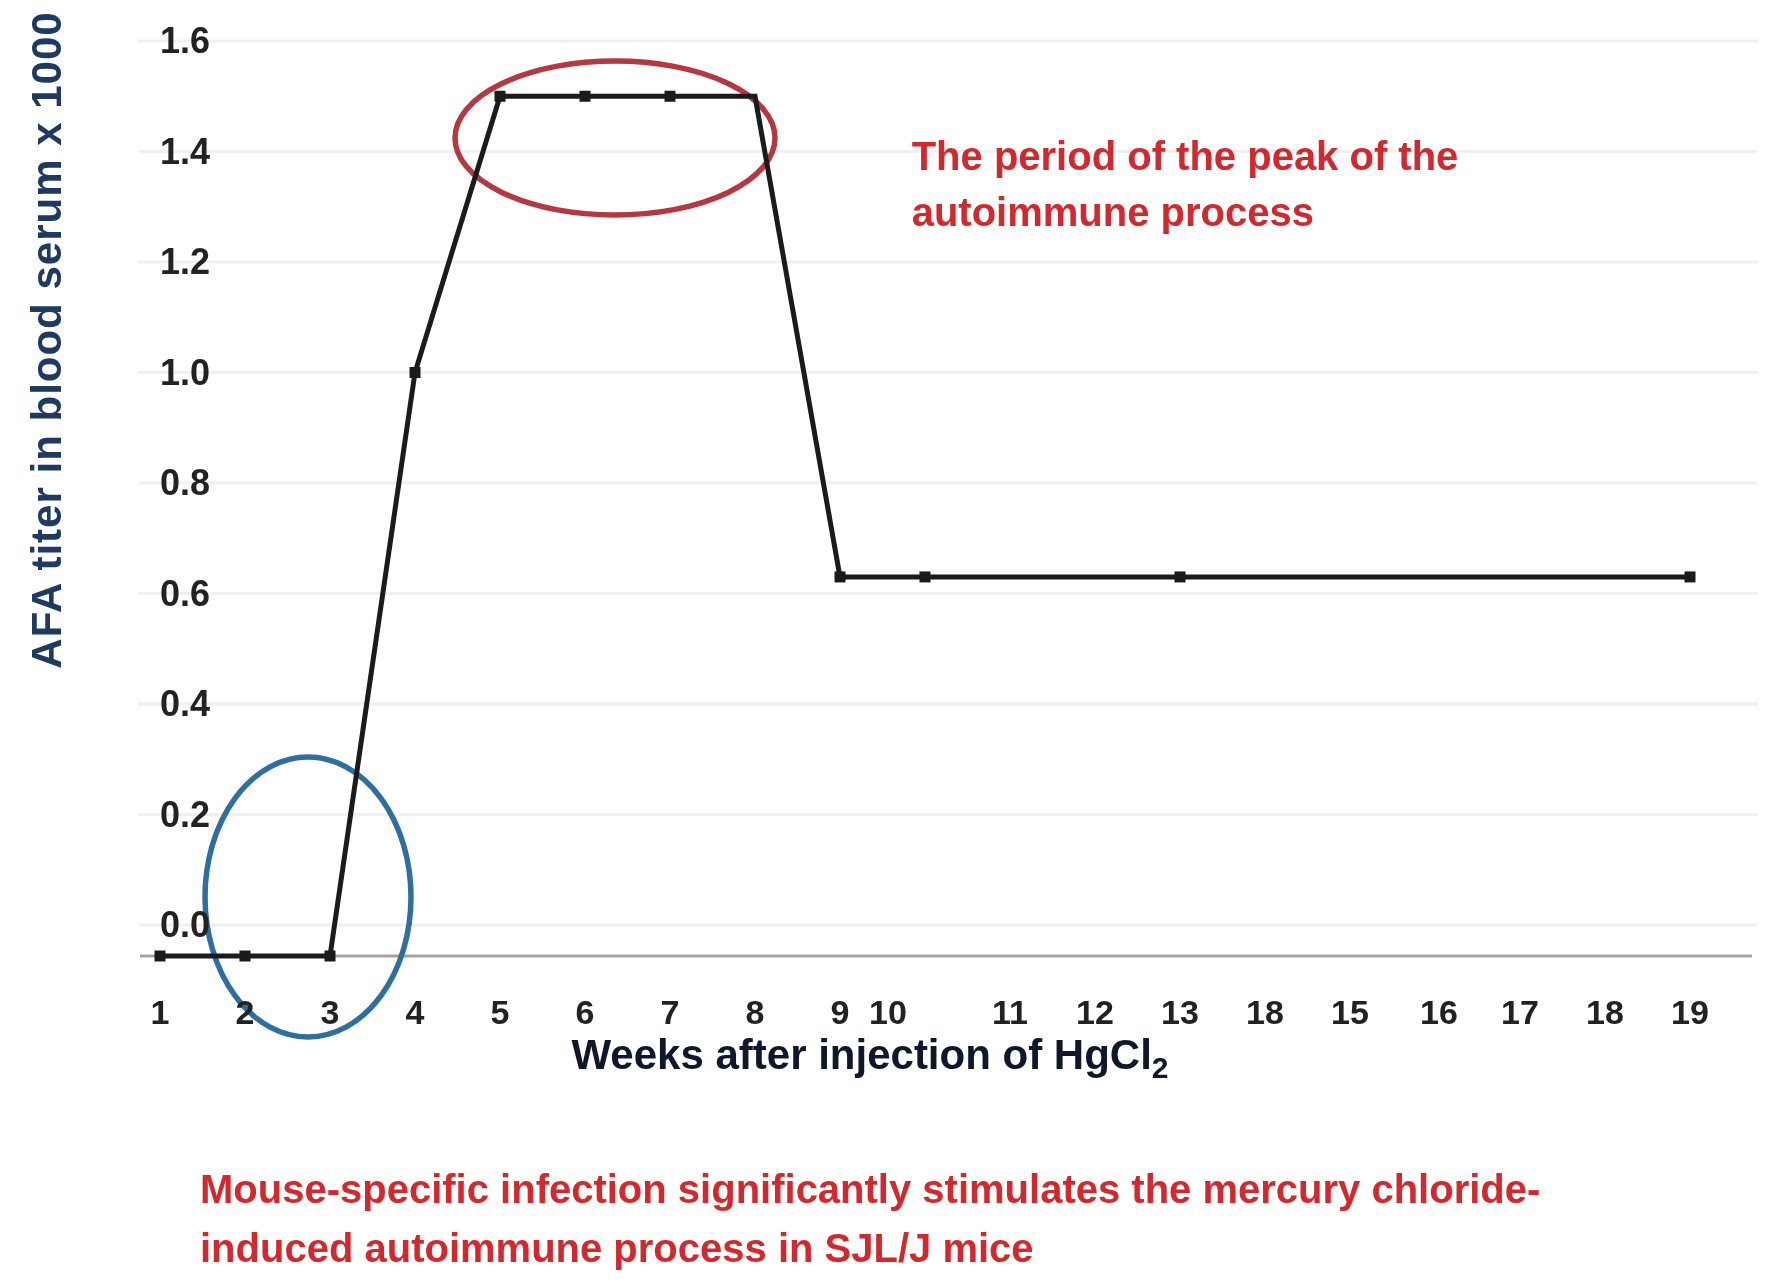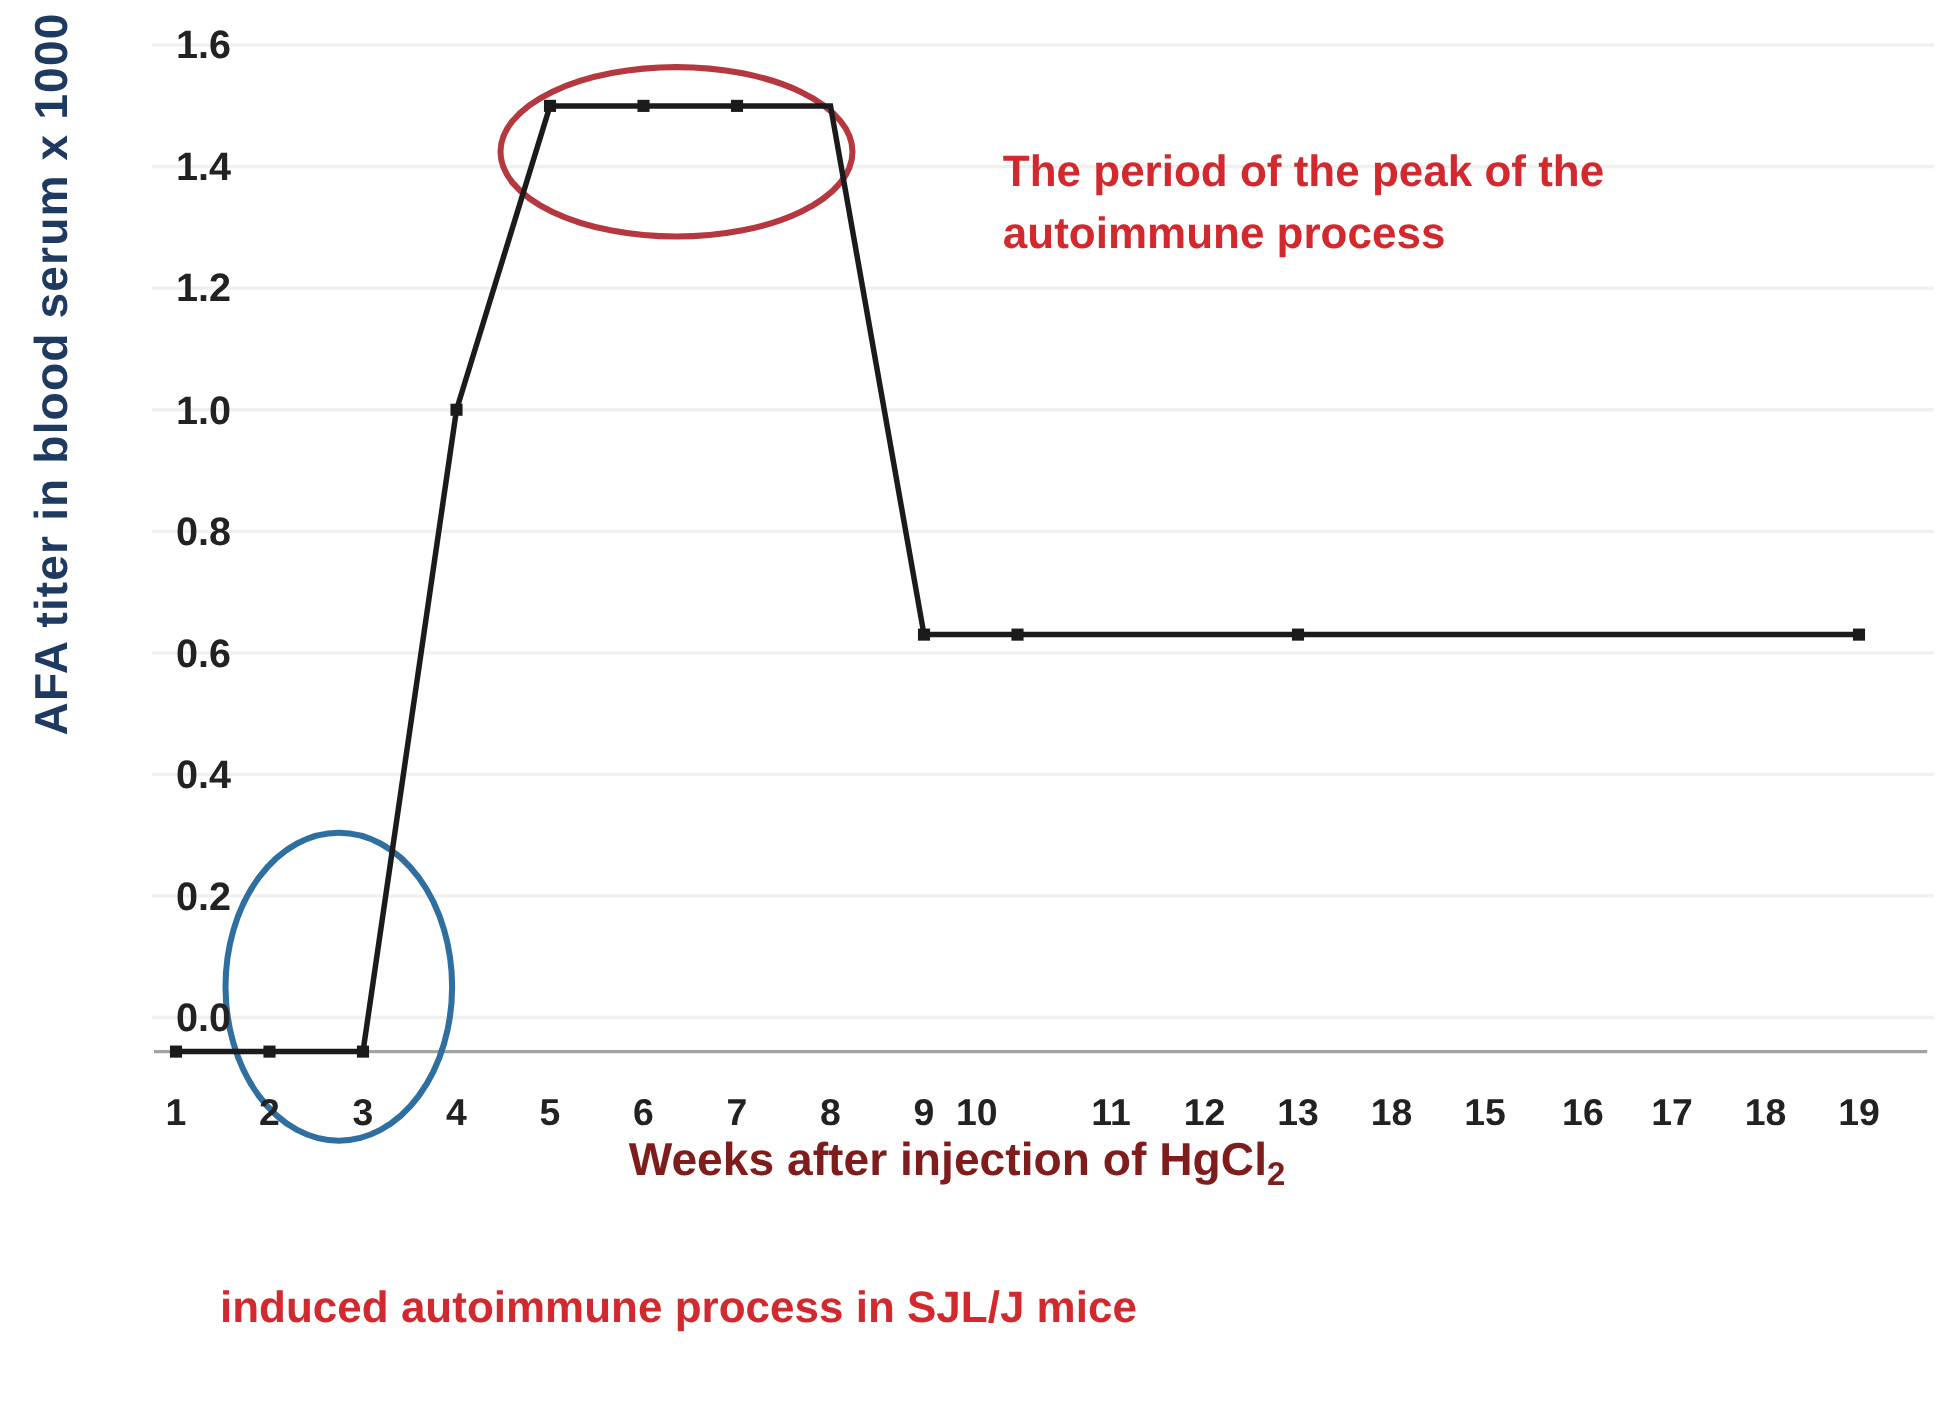--- a/index.html
+++ b/index.html
@@ -22,21 +22,21 @@
     font-size:36px;color:#222222;height:44px;line-height:44px;
     position:absolute;font-weight:bold;
   }
   .xtick{
     width:70px;text-align:center;
     font-size:34px;color:#222222;height:40px;line-height:40px;
     position:absolute;font-weight:bold;top:992px;
   }
   #x-axis-title{
     left:870px;top:1058px;transform:translate(-50%,-50%);
-    font-size:42px;color:#7f1d1d;
+    font-size:42px;color:#0f172a;
   }
   #x-axis-title sub{font-size:30px;}
   #peak-annotation{
     left:1185px;top:128px;transform:translateX(-50%);
     text-align:left;font-size:40px;line-height:56px;color:#d2292e;
   }
   #induction-annotation{
     left:405px;top:876px;
     font-size:41px;color:#2b74a6;
   }
@@ -120,16 +120,17 @@
 
   <div id="x-axis-title" class="txt"><span>Weeks after injection of HgCl</span><sub>2</sub></div>
 
   <div id="peak-annotation" class="txt">
     <div>The period of the peak of the</div>
     <div>autoimmune process</div>
   </div>
 
 
   <div id="caption" class="txt">
+    <div>Mouse-specific infection significantly stimulates the mercury chloride-</div>
     <div>induced autoimmune process in SJL/J mice</div>
   </div>
 
 </div>
 
 </body></html>

